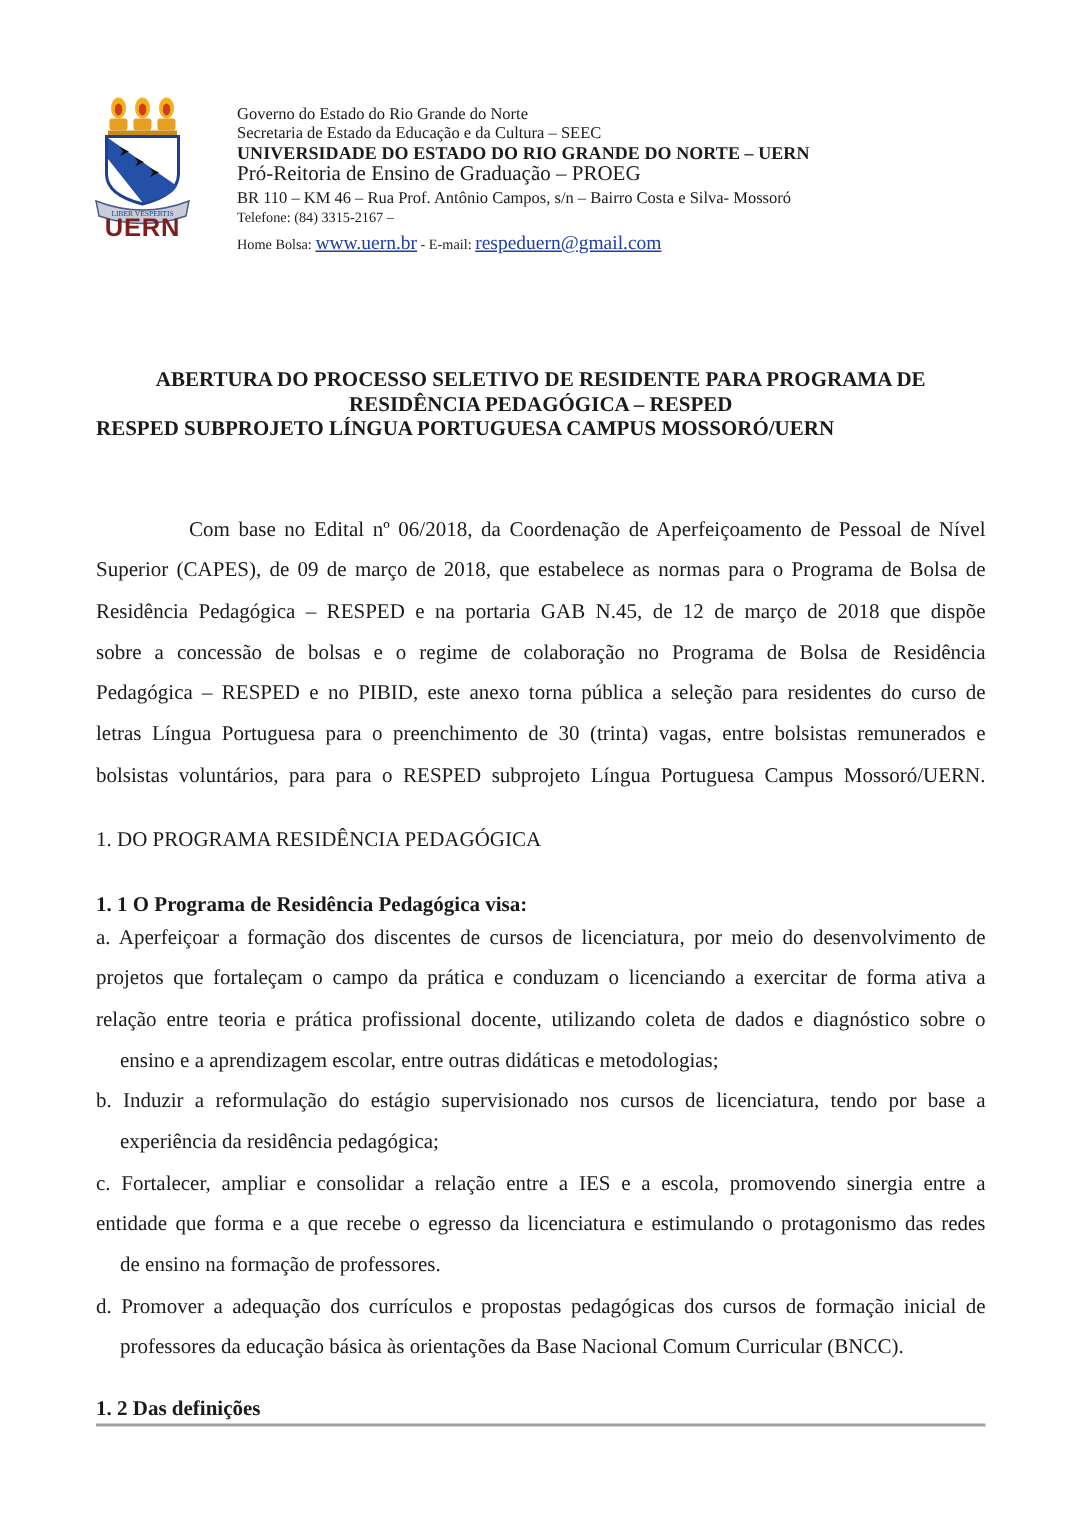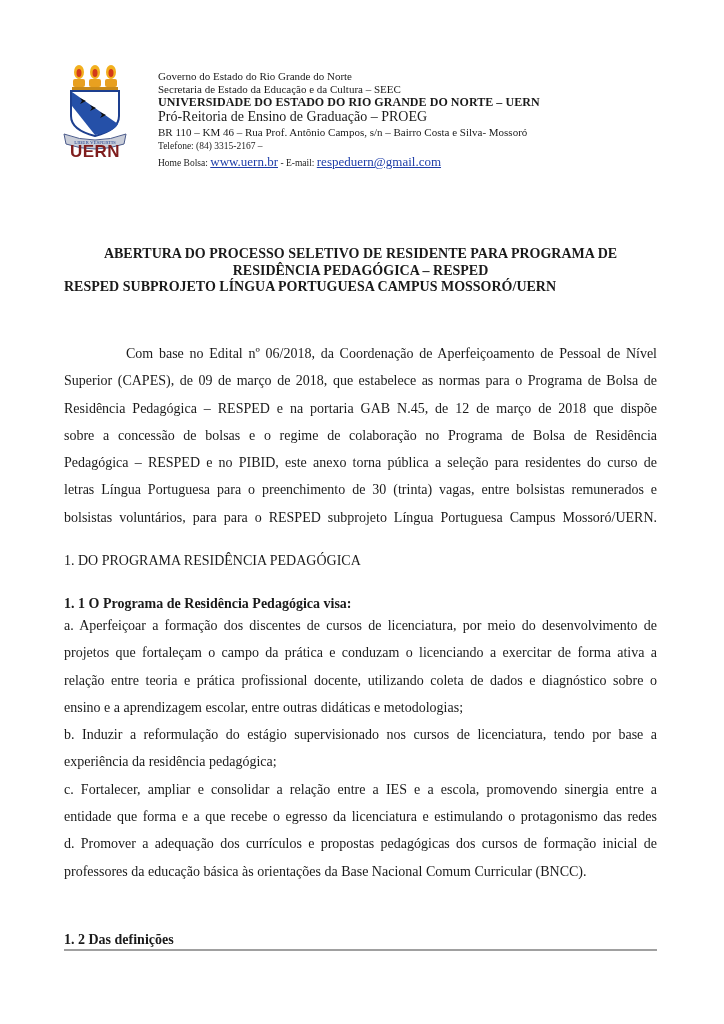--- a/index.html
+++ b/index.html
@@ -21,21 +21,21 @@
   .title { position: absolute; left: 64px; width: 593px; top: 246px;
            font-weight: bold; font-size: 14px; line-height: 16.5px; }
   .title .c { text-align: center; }
   .title .j { text-align: justify; text-align-last: justify; }
   .title .jl { text-align: left; }
 
   
   .body { position: absolute; left: 64px; width: 593px; font-size: 14px; line-height: 27.3px; }
   .para { text-align: justify; }
   .para .ln { display: block; text-align: justify; text-align-last: justify; white-space: nowrap; }
-  .para .ln.last { text-align-last: left; }
+  .para .ln.last { text-align-last: left; margin-left: 16px; }
   .para .ln.indent { padding-left: 62px; }
   .intro { top: 340px; }
 
   .h1 { position: absolute; left: 64px; top: 553px; font-weight: normal; font-size: 14px; }
   .h11 { position: absolute; left: 64px; top: 596px; font-weight: bold; font-size: 14px; }
   .items { top: 612px; }
   .h12 { position: absolute; left: 64px; top: 932px; font-weight: bold; font-size: 14px; }
 
   .rule { position: absolute; left: 64px; width: 593px; top: 949px; height: 2px; background: #a0a0a0; }
 </style>
@@ -108,20 +108,21 @@
     <span class="ln">relação entre teoria e prática profissional docente, utilizando coleta de dados e diagnóstico sobre o</span>
     <span class="ln last">ensino e a aprendizagem escolar, entre outras didáticas e metodologias;</span>
   </div>
   <div>
     <span class="ln">b. Induzir a reformulação do estágio supervisionado nos cursos de licenciatura, tendo por base a</span>
     <span class="ln last">experiência da residência pedagógica;</span>
   </div>
   <div>
     <span class="ln">c. Fortalecer, ampliar e consolidar a relação entre a IES e a escola, promovendo sinergia entre a</span>
     <span class="ln">entidade que forma e a que recebe o egresso da licenciatura e estimulando o protagonismo das redes</span>
+    <span class="ln last">de ensino na formação de professores.</span>
   </div>
   <div>
     <span class="ln">d. Promover a adequação dos currículos e propostas pedagógicas dos cursos de formação inicial de</span>
     <span class="ln last">professores da educação básica às orientações da Base Nacional Comum Curricular (BNCC).</span>
   </div>
 </div>
 
 <div class="h12">1. 2 Das definições</div>
 <div class="rule"></div>
 

